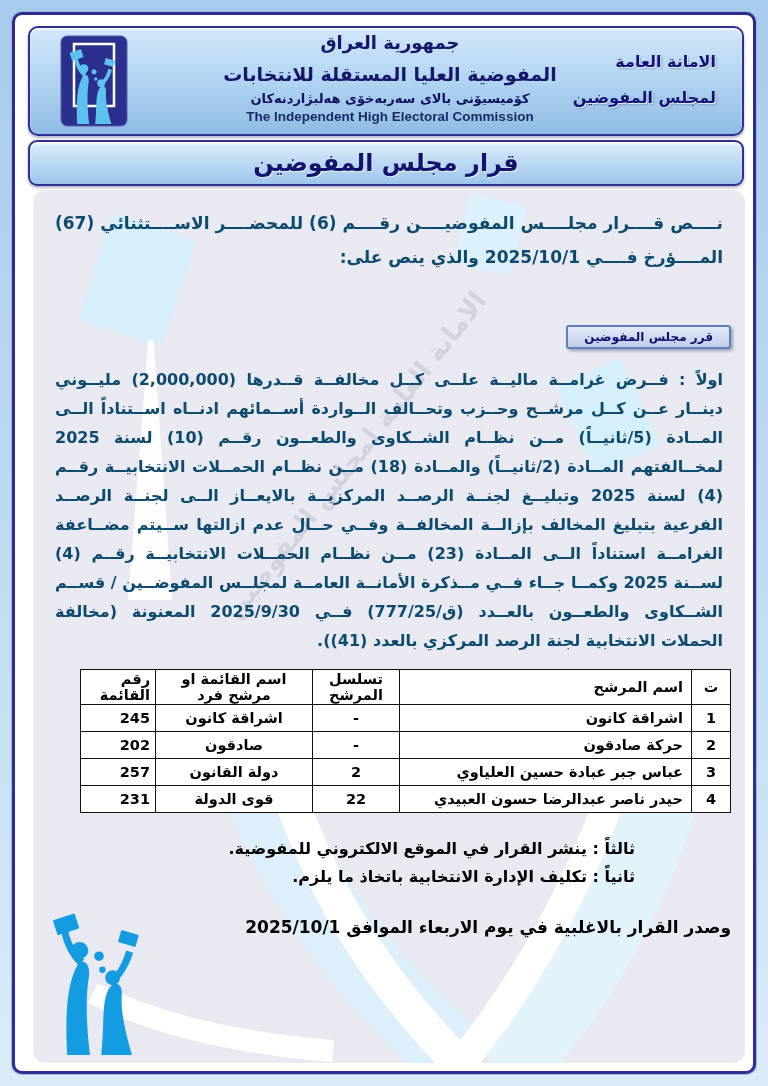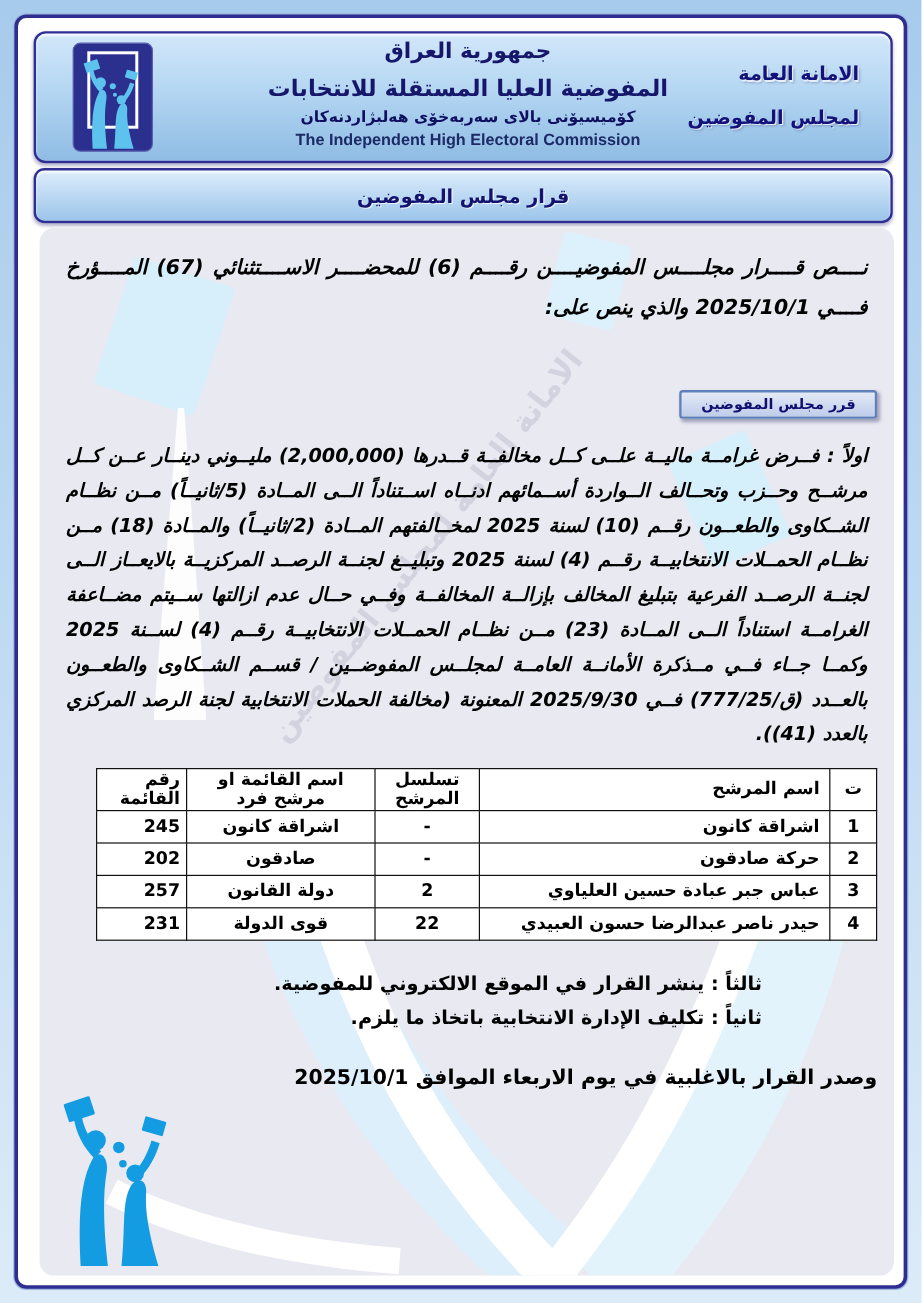--- a/index.html
+++ b/index.html
@@ -25,37 +25,37 @@
            color:#1c2a66;margin-top:3px;}
   .right-titles{position:absolute;right:26px;top:16px;width:170px;text-align:right;
            color:#12127a;font-weight:bold;font-size:16px;line-height:36px;
            text-shadow:1px 1px 0 rgba(255,255,255,.75),2px 2px 2px rgba(30,30,90,.25);}
   
   .title-bar{position:absolute;left:28px;top:140px;width:712px;height:42px;
         border:2px solid #2f2f93;border-radius:9px;
         background:linear-gradient(180deg,#dcecfb 0%,#bcd9f3 50%,#9cc5eb 100%);
         box-shadow:inset 0 2px 2px rgba(255,255,255,.8),0 2px 3px rgba(40,40,110,.35);
         display:flex;align-items:center;justify-content:center;
-        color:#13136f;font-weight:bold;font-size:16px;
+        color:#13136f;font-weight:bold;font-size:24px;
         text-shadow:1px 1px 0 rgba(255,255,255,.7);}
   
   .panel{position:absolute;left:33px;top:190px;width:712px;height:873px;
         background:#e9e9f2;border-radius:12px;direction:rtl;
         padding:0;box-sizing:border-box;overflow:hidden;}
   .panel-inner{position:relative;z-index:2;padding:12px 14px 0 14px;}
   .deco{position:absolute;z-index:1;pointer-events:none;}
   .wm-rect{position:absolute;border-radius:4px;}
   .wm-stamp{position:absolute;z-index:1;left:120px;top:250px;
         transform:rotate(-52deg);color:rgba(70,70,110,.13);
         font-size:26px;font-weight:bold;white-space:nowrap;}
   .spike{position:absolute;left:95px;top:150px;width:44px;height:260px;background:#ffffff;
         clip-path:polygon(46% 0,58% 0,100% 100%,0 100%);opacity:.9;}
   
-  .para{color:#000000;font-weight:bold;text-align:justify;text-align-last:right;
-        padding:0 8px;font-style:italic;}
+  .para{color:#0c4a6e;font-weight:bold;text-align:justify;text-align-last:right;
+        padding:0 8px;}
   .p1{font-size:17px;line-height:34px;margin-top:4px;}
   .p2{font-size:16px;line-height:27px;margin-top:24px;text-indent:10px;}
   .badge-row{margin-top:16px;text-align:right;}
   .badge{display:inline-block;border:2px solid #6080ba;border-radius:3px;
         background:linear-gradient(180deg,#e3eaf7,#bfcde9);
         color:#101070;font-weight:bold;font-size:12px;padding:3px 16px;
         box-shadow:2px 2px 3px rgba(50,50,100,.4);margin-top:35px;}
   .p3{font-size:16px;line-height:29px;margin-top:16px;}
   table.viol{border-collapse:collapse;margin-top:14px;background:#fff;
         font-size:14.5px;font-weight:bold;color:#000;}

